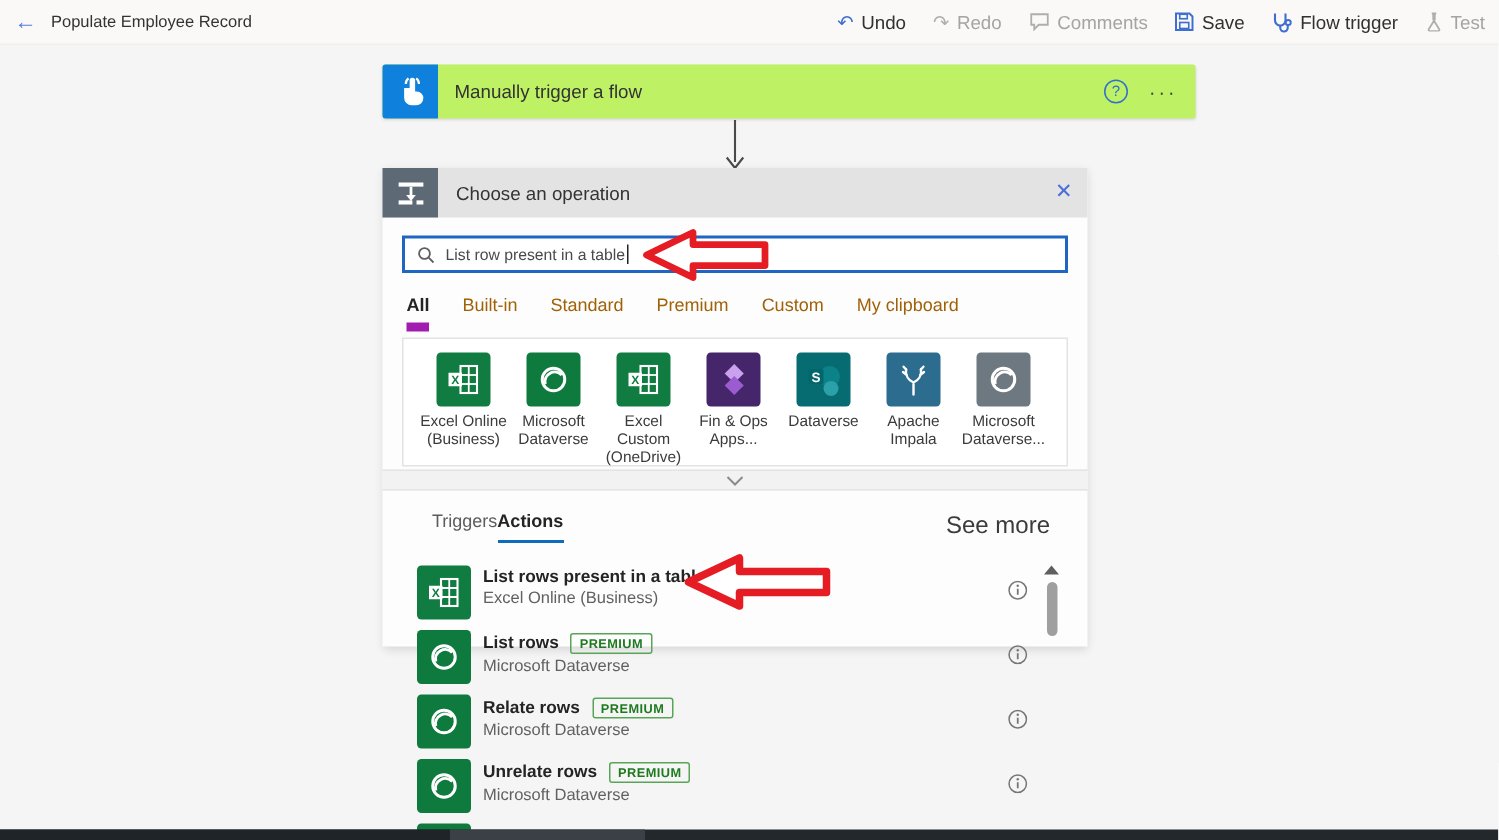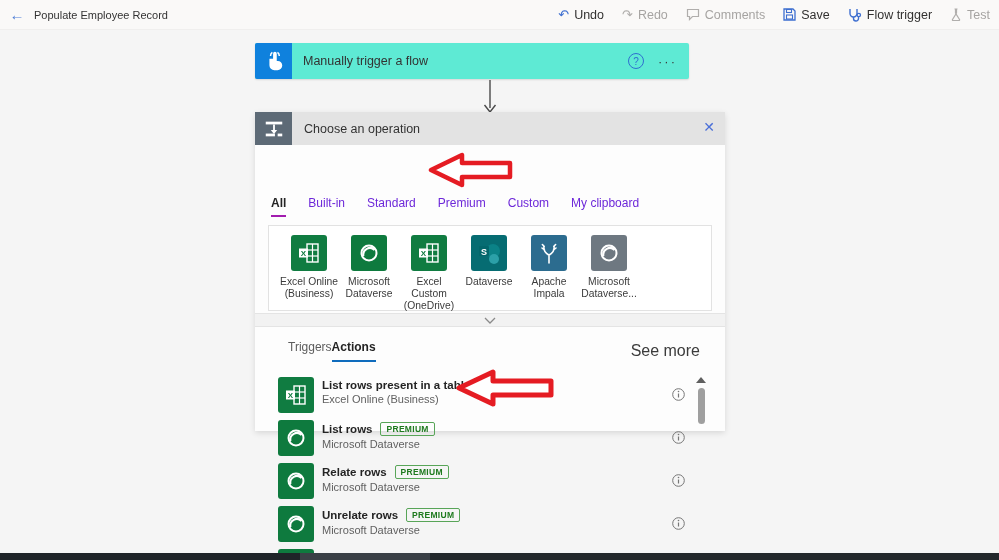--- a/index.html
+++ b/index.html
@@ -15,22 +15,22 @@
   .flow-title { font-size:11px; color:#333; }
   .topbar-actions { margin-left:auto; display:flex; align-items:center; height:100%; }
   .tb-btn { display:flex; align-items:center; gap:5px; padding:0 9px; height:100%;
     font-size:12.5px; color:#323130; cursor:pointer; white-space:nowrap; }
   .tb-btn.disabled { color:#a6a4a2; cursor:default; }
   .tb-ico { font-size:13px; line-height:1; color:#3e6fd0; }
   .tb-btn.disabled .tb-ico { color:#b0aeac; }
   .tb-ico svg { display:block; }
 
   
-  .trigger-card { position:absolute; left:255px; top:43px; width:434px; height:36px;
-    background:#5eead4; border-radius:2px; box-shadow:0 1px 2px rgba(0,0,0,.12);
+  .trigger-card { position:absolute; left:255px; top:43px; width:542px; height:36px;
+    background:#bef264; border-radius:2px; box-shadow:0 1px 2px rgba(0,0,0,.12);
     display:flex; align-items:center; cursor:pointer; }
   .trigger-icon { width:37px; height:36px; background:#0f81dd; border-radius:2px 0 0 2px;
     display:flex; align-items:center; justify-content:center; flex:none; }
   .trigger-label { padding-left:11px; font-size:12.5px; color:#333; }
   .trigger-right { margin-left:auto; display:flex; align-items:center; gap:14px; padding-right:12px; }
   .help-circle { width:16px; height:16px; border:1px solid #2f6fd0; border-radius:50%;
     color:#2f6fd0; font-size:10px; display:flex; align-items:center; justify-content:center; cursor:pointer; }
   .card-ellipsis { color:#3a3a3a; font-size:13px; letter-spacing:2px; cursor:pointer; }
 
   
@@ -45,22 +45,22 @@
   .op-header-title { padding-left:12px; font-size:12.5px; color:#333; }
   .op-close { position:absolute; right:10px; top:7px; color:#4a6fd8; font-size:14px; cursor:pointer; }
 
   .search-box { position:absolute; left:13px; top:45px; width:444px; height:25px;
     background:#fff; border:2px solid #1f66c4; display:flex; align-items:center; padding-left:8px; cursor:text; }
   .search-box svg { flex:none; margin-right:7px; }
   .search-text { font-size:10.5px; color:#4a4a4a; }
   .caret { display:inline-block; width:1px; height:13px; background:#222; margin-left:1px; vertical-align:middle; }
 
   .cat-tabs { position:absolute; left:16px; top:84px; display:flex; gap:22px; }
-  .cat-tab { font-size:12px; color:#6d28d9; padding-bottom:5px; cursor:pointer; }
-  .cat-tab.selected { font-weight:bold; color:#242424; border-bottom:2px solid #a21caf; }
+  .cat-tab { font-size:12px; color:#a16207; padding-bottom:5px; cursor:pointer; }
+  .cat-tab.selected { font-weight:bold; color:#242424; border-bottom:6px solid #a21caf; }
 
   .connectors-box { position:absolute; left:13px; top:113px; width:444px; height:86px;
     background:#fff; border:1px solid #e2e2e2; display:flex; padding:9px 0 0 10px; }
   .conn-tile { width:60px; text-align:center; cursor:pointer; }
   .conn-ico { width:36px; height:36px; border-radius:3px; margin:0 auto; display:flex;
     align-items:center; justify-content:center; }
   .conn-label { font-size:10.3px; line-height:12px; color:#3b3b3b; margin-top:5px; }
 
   .chevron-strip { position:absolute; left:0; top:201px; width:470px; height:14px;
     background:#f2f2f2; border-top:1px solid #e4e4e4; border-bottom:1px solid #e4e4e4;
@@ -186,20 +186,28 @@
             <rect x="16" y="17" width="5" height="3" fill="#fff"></rect>
             <line x1="12" y1="7" x2="12" y2="15" stroke="#fff" stroke-width="2"></line>
             <path d="M8.5 13 L12 17.5 L15.5 13z" fill="#fff"></path>
             <rect x="3" y="17" width="10" height="3" fill="#fff"></rect>
           </svg>
       </div>
       <div class="op-header-title">Choose an operation</div>
       <div class="op-close">✕</div>
     </div>
 
+    <div class="search-box">
+      <svg width="12" height="12" viewBox="0 0 12 12">
+          <circle cx="5" cy="5" r="3.6" fill="none" stroke="#605e5c" stroke-width="1.2"></circle>
+          <line x1="7.8" y1="7.8" x2="11" y2="11" stroke="#605e5c" stroke-width="1.2"></line>
+        </svg>
+      <span class="search-text">List row present in a table</span>
+      <span class="caret"></span>
+    </div>
 
     <div class="cat-tabs">
       <div class="cat-tab selected">All</div>
       <div class="cat-tab">Built-in</div>
       <div class="cat-tab">Standard</div>
       <div class="cat-tab">Premium</div>
       <div class="cat-tab">Custom</div>
       <div class="cat-tab">My clipboard</div>
     </div>
 
@@ -233,20 +241,29 @@
               <line x1="11" y1="10" x2="22" y2="10" stroke="#fff" stroke-width="1.2"></line>
               <line x1="11" y1="16" x2="22" y2="16" stroke="#fff" stroke-width="1.2"></line>
               <line x1="16.5" y1="4" x2="16.5" y2="22" stroke="#fff" stroke-width="1.2"></line>
               <rect x="3" y="8.5" width="9" height="9" fill="#fff"></rect>
               <text x="7.5" y="15.8" font-size="8" font-weight="bold" fill="#107c41" text-anchor="middle" font-family="Liberation Sans, sans-serif">X</text>
             </svg>
         </div>
         <div class="conn-label">Excel Custom (OneDrive)</div>
       </div>
       <div class="conn-tile">
+        <div class="conn-ico" style="background:#45266b">
+          <svg width="26" height="26" viewBox="0 0 26 26">
+              <rect x="9" y="4.5" width="9" height="9" transform="rotate(45 13.5 9)" fill="#c9a1ef"></rect>
+              <rect x="9" y="12.5" width="9" height="9" transform="rotate(45 13.5 17)" fill="#9a5cd0"></rect>
+            </svg>
+        </div>
+        <div class="conn-label">Fin &amp; Ops Apps...</div>
+      </div>
+      <div class="conn-tile">
         <div class="conn-ico" style="background:#066c72">
           <svg width="28" height="28" viewBox="0 0 28 28">
               <circle cx="18" cy="12" r="7" fill="#0b8287"></circle>
               <circle cx="19" cy="20" r="5" fill="#2ba0a8"></circle>
               <rect x="4" y="7" width="10" height="10" rx="1" fill="#03666b"></rect>
               <text x="9" y="15.5" font-size="9" font-weight="bold" fill="#fff" text-anchor="middle" font-family="Liberation Sans, sans-serif">S</text>
             </svg>
         </div>
         <div class="conn-label">Dataverse</div>
       </div>

